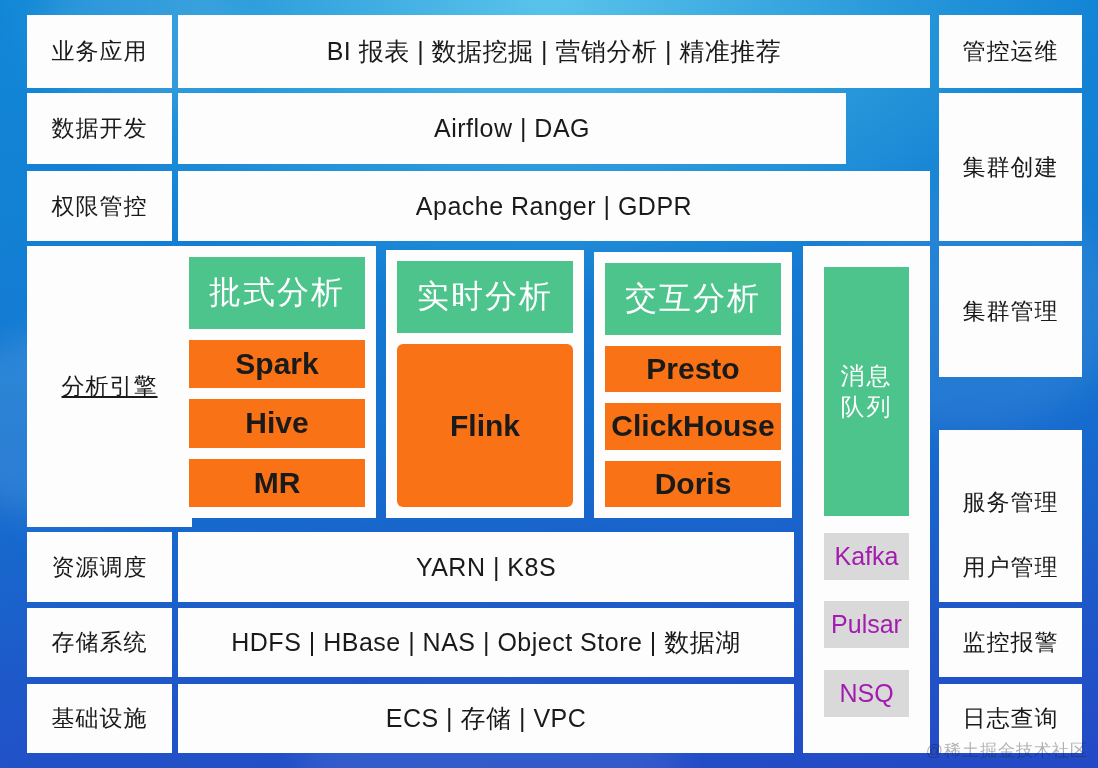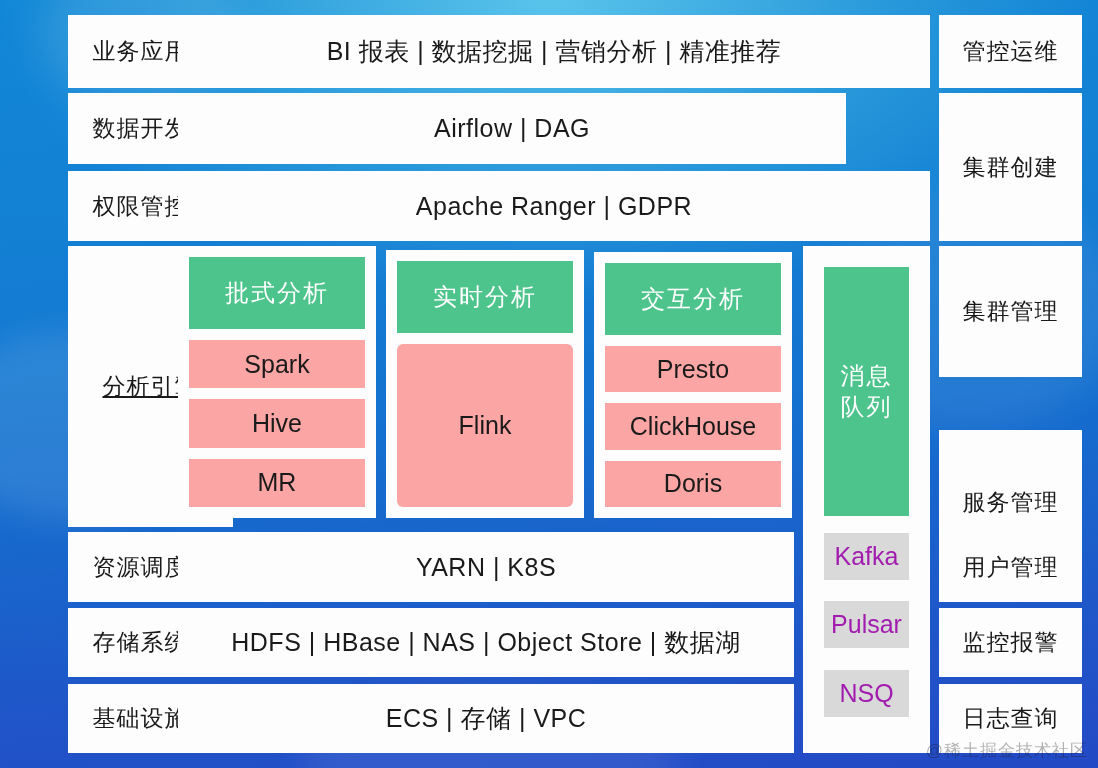--- a/index.html
+++ b/index.html
@@ -42,21 +42,20 @@
     display: flex;
     align-items: center;
     justify-content: center;
     color: #1a1a1a;
   }
 
   .row-label {
     font-size: 23px;
     letter-spacing: 1px;
     white-space: nowrap;
-    margin-left: 41px;
   }
 
   .row-content {
     font-size: 25px;
     letter-spacing: .5px;
     white-space: nowrap;
   }
 
   .right-label {
     font-size: 23px;
@@ -69,44 +68,45 @@
     position: absolute;
     background: #fdfdfd;
     display: flex;
     flex-direction: column;
     align-items: stretch;
     padding: 11px;
   }
   .engine-head {
     background: #4ec48d;
     color: #ffffff;
-    font-size: 24px;
+    font-size: 32px;
     letter-spacing: 2px;
     display: flex;
     align-items: center;
     justify-content: center;
     height: 72px;
     flex: none;
   }
   .engine-items {
     margin-top: 11px;
     display: flex;
     flex-direction: column;
     gap: 11px;
     flex: 1 1 auto;
   }
   .engine-item {
-    background: #fca5a5;
+    background: #f97316;
     color: #1a1a1a;
-    font-size: 25px;
+    font-size: 30px;
     display: flex;
     align-items: center;
     justify-content: center;
     flex: 1 1 0;
     min-height: 0;
+    font-weight: bold;
   }
   .engine-item.tall { flex: 1 1 0; border-radius: 6px; }
 
   
   .mq-panel {
     position: absolute;
     background: #fdfdfd;
     display: flex;
     flex-direction: column;
     padding: 21px;

